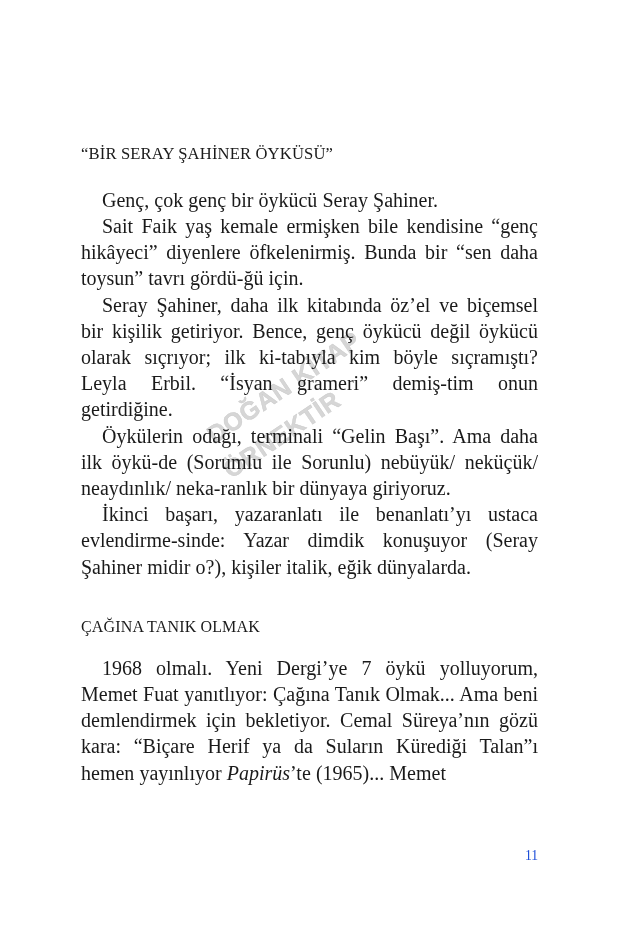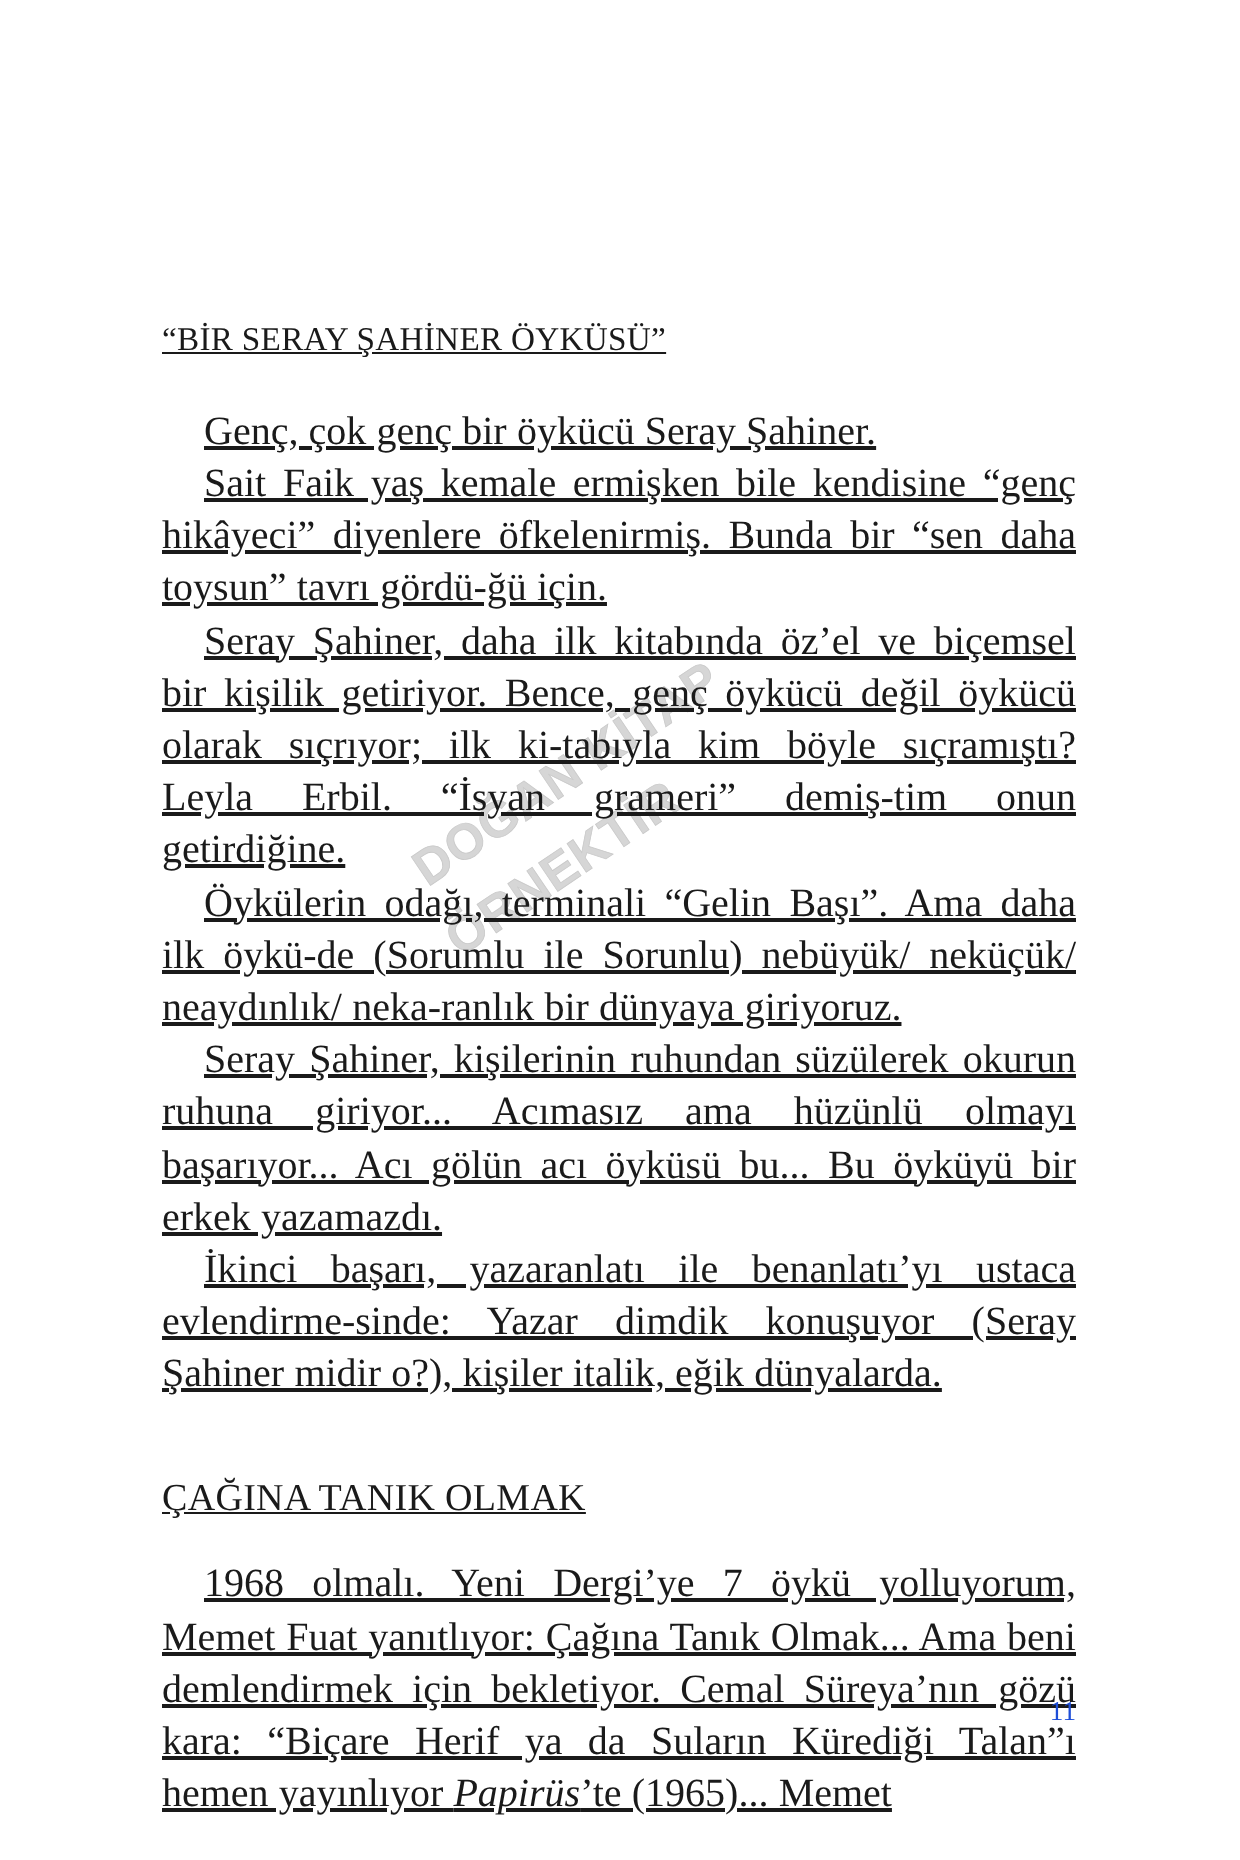--- a/index.html
+++ b/index.html
@@ -52,36 +52,35 @@
     left: 0px;
     top: 44px;
     font-size: 25px;
     white-space: nowrap;
   }
 
   
   .content {
     position: absolute;
     left: 81px;
-    top: 160px;
+    top: 144px;
     width: 457px;
     z-index: 2;
-    text-decoration: underline;
   }
 
   h1.section-title {
     font-size: 16.6px;
     font-weight: 400;
     letter-spacing: 0.15px;
     margin: 0 0 22px 0;
     line-height: 1.25;
     white-space: nowrap;
   }
   h1.section-title.second {
-    font-size: 19px;
+    font-size: 16px;
     margin: 37px 0 18px 0;
   }
 
   p.para {
     font-size: 20px;
     line-height: 26.2px;
     margin: 0;
     text-align: justify;
     text-indent: 21px;
     hyphens: manual;
@@ -119,21 +118,20 @@
   </div>
 
   <div class="content">
 
     <h1 class="section-title">“BİR SERAY ŞAHİNER ÖYKÜSÜ”</h1>
 
     <p class="para">Genç, çok genç bir öykücü Seray Şahiner.</p>
     <p class="para">Sait Faik yaş kemale ermişken bile kendisine “genç hikâyeci” diyenlere öfkelenirmiş. Bunda bir “sen daha toysun” tavrı gördü-ğü için.</p>
     <p class="para">Seray Şahiner, daha ilk kitabında öz’el ve biçemsel bir kişilik getiriyor. Bence, genç öykücü değil öykücü olarak sıçrıyor; ilk ki-tabıyla kim böyle sıçramıştı? Leyla Erbil. “İsyan grameri” demiş-tim onun getirdiğine.</p>
     <p class="para">Öykülerin odağı, terminali “Gelin Başı”. Ama daha ilk öykü-de (Sorumlu ile Sorunlu) nebüyük/ neküçük/ neaydınlık/ neka-ranlık bir dünyaya giriyoruz.</p>
-    <p class="para">Seray Şahiner, kişilerinin ruhundan süzülerek okurun ruhuna giriyor... Acımasız ama hüzünlü olmayı başarıyor... Acı gölün acı öyküsü bu... Bu öyküyü bir erkek yazamazdı.</p>
     <p class="para">İkinci başarı, yazaranlatı ile benanlatı’yı ustaca evlendirme-sinde: Yazar dimdik konuşuyor (Seray Şahiner midir o?), kişiler italik, eğik dünyalarda.</p>
 
     <h1 class="section-title second">ÇAĞINA TANIK OLMAK</h1>
 
     <p class="para">
       <span>1968 olmalı. Yeni Dergi’ye 7 öykü yolluyorum, Memet Fuat yanıtlıyor: Çağına Tanık Olmak... Ama beni demlendirmek için bekletiyor. Cemal Süreya’nın gözü kara: “Biçare Herif ya da Suların Kürediği Talan”ı hemen yayınlıyor </span><em class="ital">Papirüs</em><span>’te (1965)... Memet</span>
     </p>
 
   </div>
 

